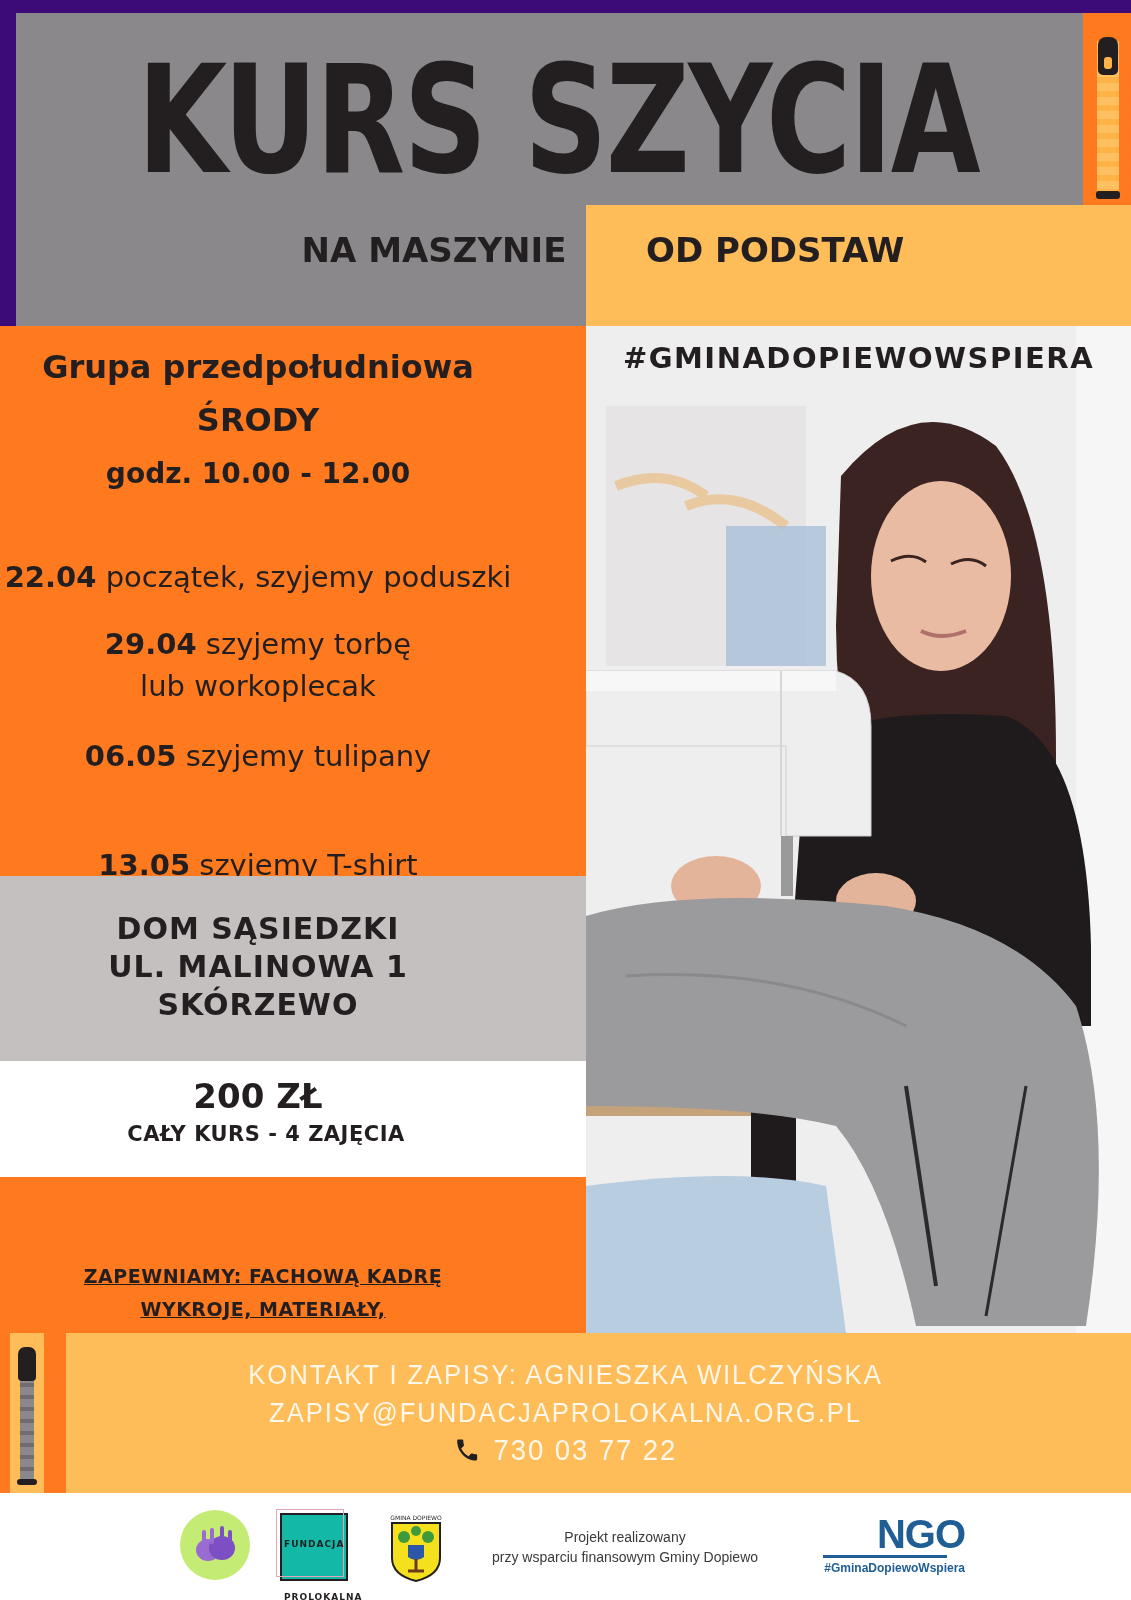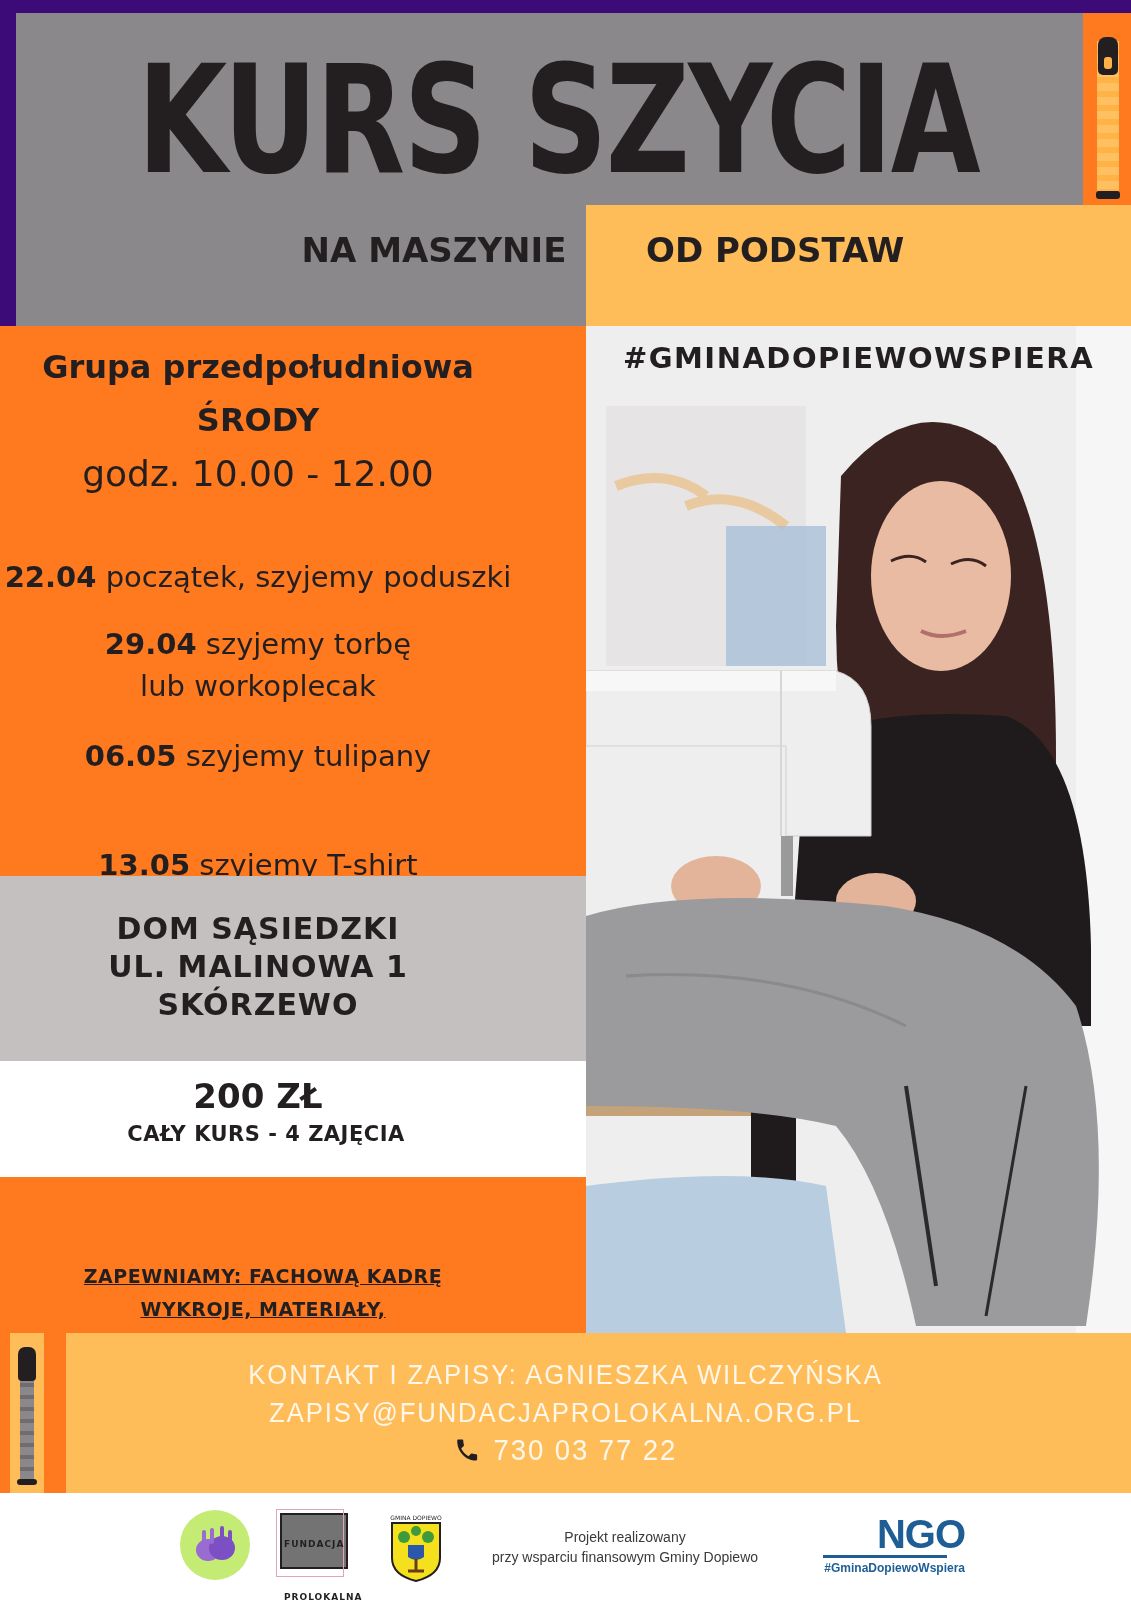--- a/index.html
+++ b/index.html
@@ -26,21 +26,21 @@
     background: repeating-linear-gradient(180deg, #ffc062 0 8px, #ffb347 8px 14px); }
   #zip-top .slider { position: absolute; left: 15px; top: 24px; width: 20px; height: 38px; background: #231f20; border-radius: 8px 8px 5px 5px; }
   #zip-top .slider::after { content: ""; position: absolute; left: 6px; top: 20px; width: 8px; height: 12px; background: #ffb347; border-radius: 3px; }
   #zip-top .stop { position: absolute; left: 13px; top: 178px; width: 24px; height: 8px; background: #231f20; border-radius: 3px; }
 
   
   #orange-info { left: 0; top: 326px; width: 586px; height: 550px; background: #ff7a1f; }
   .center-col { position: absolute; left: 0; width: 516px; text-align: center; }
   #group-name { top: 347px; font-weight: bold; font-size: 32px; line-height: 40px; }
   #group-day { top: 400px; font-weight: bold; font-size: 32px; line-height: 40px; }
-  #group-hours { top: 452px; font-weight: normal; font-size: 36px; line-height: 44px; text-align: center; }
+  #group-hours { top: 452px; font-weight: bold; font-size: 28px; line-height: 44px; text-align: center; }
   .sched { font-size: 29px; line-height: 42px; }
   .sched b { font-weight: bold; }
   #sched-0 { top: 556px; }
   #sched-1 { top: 623px; padding: 0 90px; }
   #sched-2 { top: 735px; }
   #sched-3 { top: 844px; }
 
   
   #location-box { left: 0; top: 876px; width: 586px; height: 185px; background: #c4c0c0; }
   #location-text { top: 910px; font-weight: bold; font-size: 30px; line-height: 38px; letter-spacing: 1px; }
@@ -71,21 +71,21 @@
   .contact-line { position: absolute; left: 0; width: 1131px; text-align: center; color: #fff7ea;
     font-family: "Liberation Sans", sans-serif; font-size: 27px; letter-spacing: 2px; line-height: 36px; transform: scaleX(0.95); }
   #contact-0 { top: 1357px; }
   #contact-1 { top: 1395px; }
   #contact-2 { top: 1432px; font-size: 29px; }
   #phone-icon { display: inline-block; width: 28px; height: 28px; vertical-align: -4px; margin-right: 14px; }
 
   
   #logos { left: 0; top: 1493px; width: 1131px; height: 107px; background: #ffffff; }
   #logo-kreatywna { left: 180px; top: 1510px; width: 70px; height: 70px; border-radius: 50%; background: #c4ec74; }
-  #logo-prolokalna { left: 280px; top: 1513px; width: 68px; height: 56px; border: 2px solid #231f20; background: #737373; }
+  #logo-prolokalna { left: 280px; top: 1513px; width: 68px; height: 68px; border: 2px solid #231f20; background: #14b8a6; }
   #logo-prolokalna::before { content: ""; position: absolute; left: -6px; top: -6px; width: 66px; height: 66px; border: 1px solid #e1a5b4; }
   #logo-prolokalna span { position: absolute; left: 2px; font-size: 9px; font-weight: bold; letter-spacing: 1px; }
   #pro-l1 { top: 24px; }
   #pro-l2 { top: 38px; margin-top: 39px; }
   #logo-gmina { left: 388px; top: 1513px; width: 56px; height: 70px; }
   #project-text { left: 460px; top: 1527px; width: 330px; text-align: center;
     font-family: "Liberation Sans", sans-serif; font-size: 14px; line-height: 20px; color: #3a3a3a; }
   #ngo-logo { left: 805px; top: 1515px; width: 160px; text-align: right; }
   #ngo-big { font-family: "Liberation Sans", sans-serif; font-weight: bold; font-size: 40px; line-height: 38px; color: #1f5e95; letter-spacing: -1px; }
   #ngo-rule { width: 124px; height: 3px; background: #1f5e95; margin: 2px auto 3px; }

